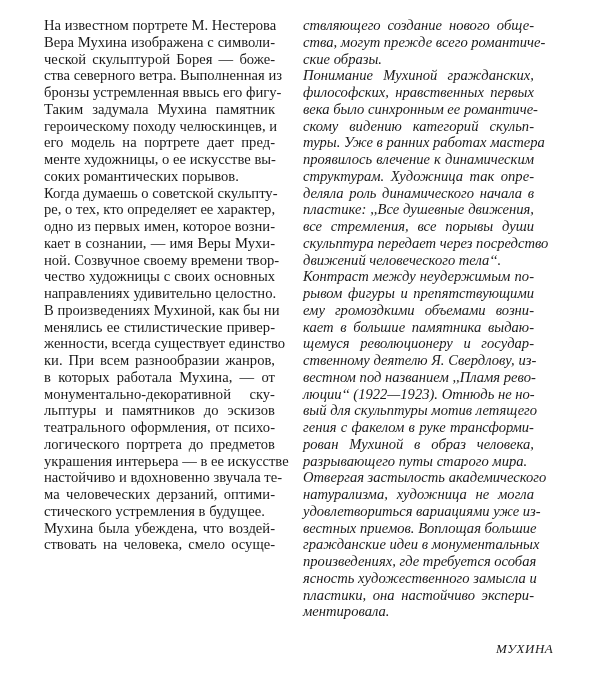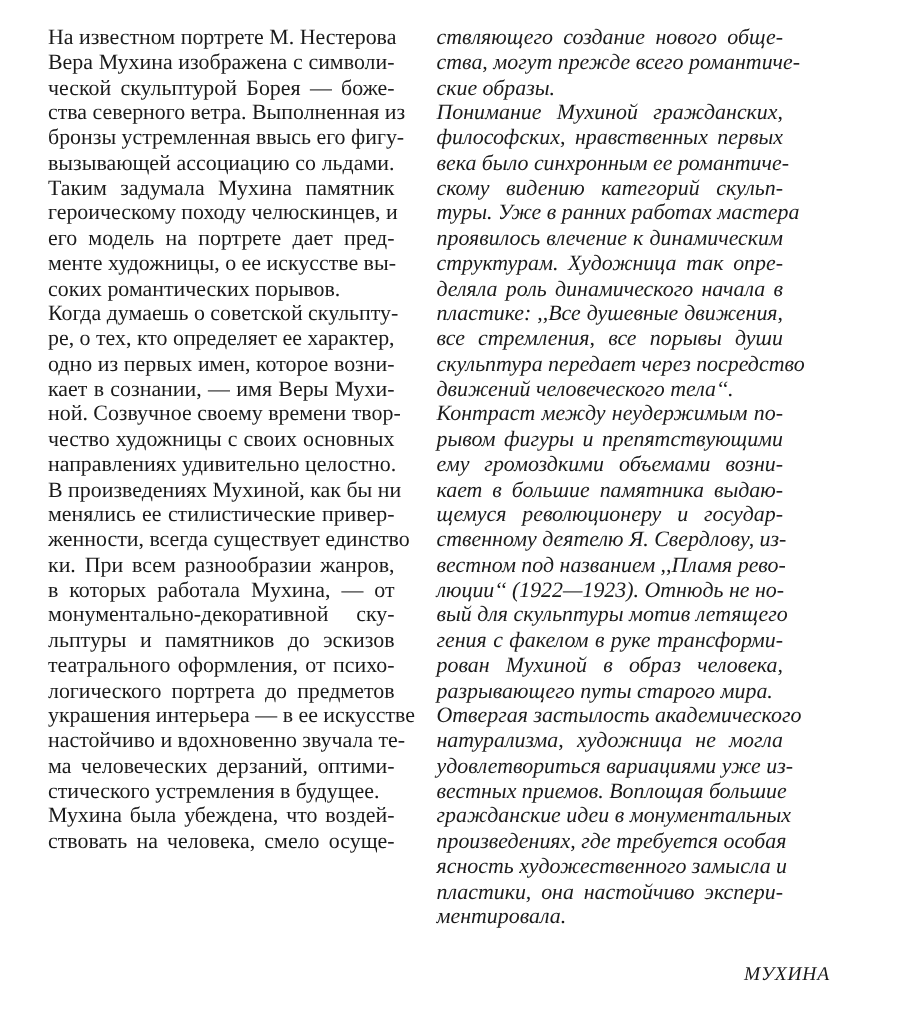--- a/index.html
+++ b/index.html
@@ -1,34 +1,33 @@
 <!DOCTYPE html>
 <html><head>
 <meta charset="utf-8">
 <style>
   html, body { margin:0; padding:0; background:#ffffff; }
   body { width:600px; height:680px; position:relative; overflow:hidden;
          font-family:"Liberation Serif", "DejaVu Serif", serif; color:#1a1a1a; }
-  .col { position:absolute; top:17px; width:231px; font-size:14.6px; line-height:16.75px; }
+  .col { position:absolute; top:17px; width:231px; font-size:14.6px; line-height:16.75px;margin-left:12px; }
   .col.left { left:32px; }
   .col.right { left:291px;font-style:italic; }
   .line { display:block; white-space:nowrap; text-align:justify; text-align-last:justify; height:16.75px; }
   .line.last { text-align-last:left; }
   .footer { position:absolute; left:496px; top:641px; font-style:italic; font-size:13px; letter-spacing:0.5px; }
 </style>
 </head>
 <body>
 
 <div class="col left" id="leftcol">
     <span class="line">На известном портрете М. Нестерова</span>
     <span class="line">Вера Мухина изображена с символи-</span>
     <span class="line">ческой скульптурой Борея — боже-</span>
     <span class="line">ства северного ветра. Выполненная из</span>
     <span class="line">бронзы устремленная ввысь его фигу-</span>
-    <span class="line">вызывающей ассоциацию со льдами.</span>
     <span class="line">Таким задумала Мухина памятник</span>
     <span class="line">героическому походу челюскинцев, и</span>
     <span class="line">его модель на портрете дает пред-</span>
     <span class="line">менте художницы, о ее искусстве вы-</span>
     <span class="line last">соких романтических порывов.</span>
     <span class="line">Когда думаешь о советской скульпту-</span>
     <span class="line">ре, о тех, кто определяет ее характер,</span>
     <span class="line">одно из первых имен, которое возни-</span>
     <span class="line">кает в сознании, — имя Веры Мухи-</span>
     <span class="line">ной. Созвучное своему времени твор-</span>

